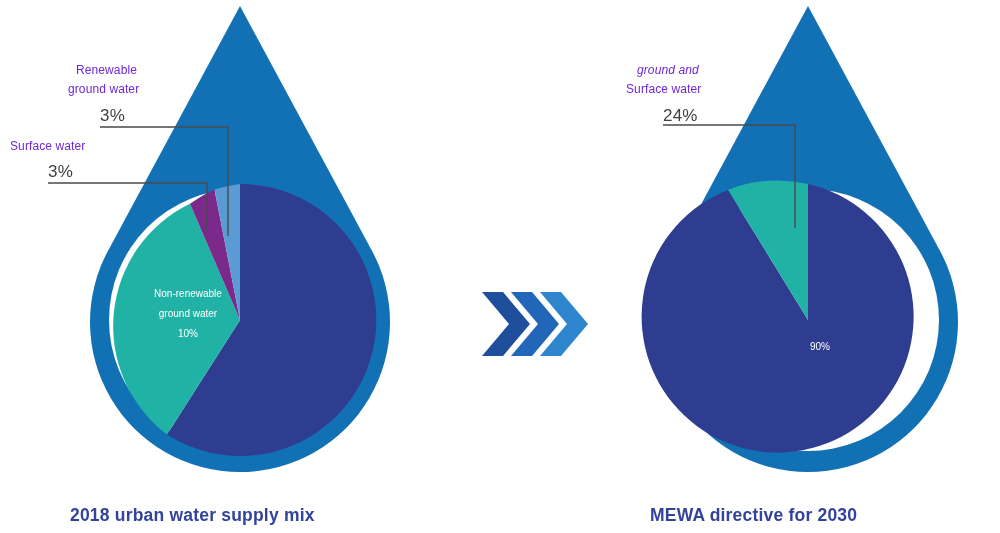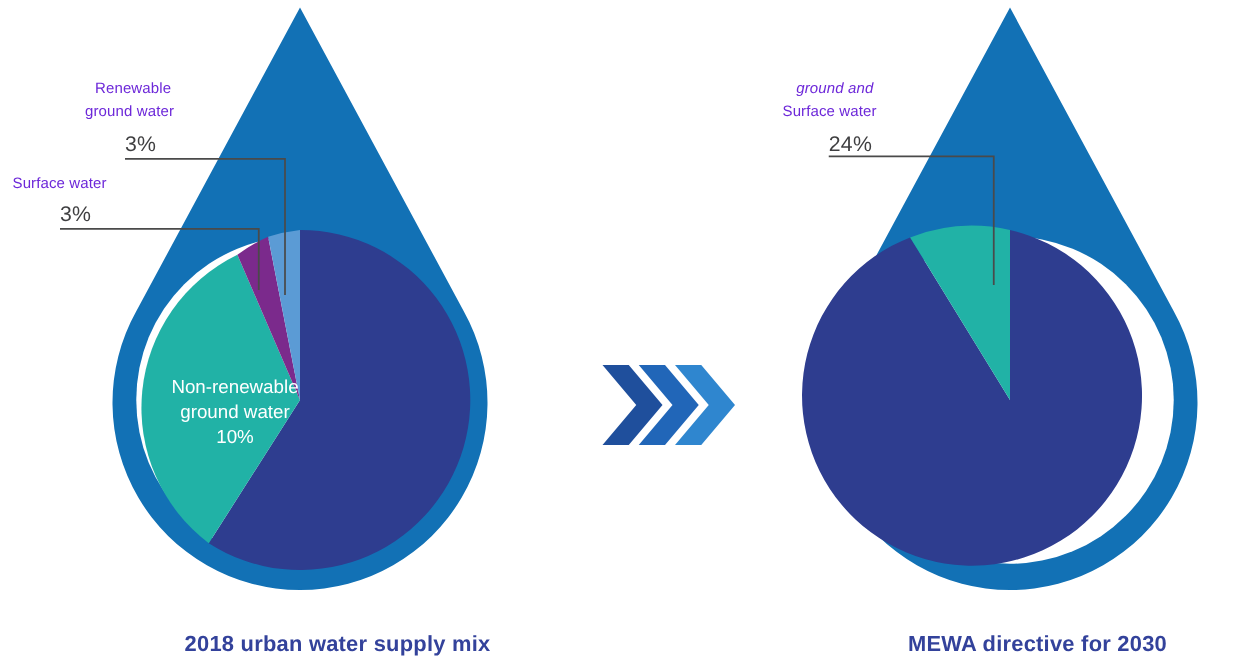--- a/index.html
+++ b/index.html
@@ -36,34 +36,33 @@
     position: absolute;
     color: #3f3f41;
     font-size: 17px;
     line-height: 19px;
     letter-spacing: 0.2px;
     white-space: nowrap;
   }
   .slice-lbl {
     position: absolute;
     color: #ffffff;
-    font-size: 15px;
+    font-size: 10px;
     line-height: 20px;
     text-align: center;
     white-space: nowrap;
-    margin-top: 16px;
   }
   .caption {
     position: absolute;
     color: #33429b;
     font-size: 17.5px;
     font-weight: bold;
     letter-spacing: 0.2px;
     white-space: nowrap;
-    text-align: center;
+    text-align: left;
   }
   .l-ren-1 { left: 76px;  top: 61px; }
   .l-ren-2 { left: 68px;  top: 80px; }
   .l-ren-p { left: 100px; top: 106px; }
   .l-sur-1 { left: 10px;  top: 137px; }
   .l-sur-p { left: 48px;  top: 162px; }
   .r-gs-1  { left: 637px; top: 61px; font-style: italic; }
   .r-gs-2  { left: 626px; top: 80px; }
   .r-gs-p  { left: 663px; top: 106px; }
   .s-nrgw  { left: 98px;  top: 284px; width: 180px; }
@@ -147,17 +146,18 @@
     <div>10%</div>
   </div>
 
   <div class="caption cap-left">2018 urban water supply mix</div>
 
   <div class="lbl r-gs-1">ground and</div>
   <div class="lbl r-gs-2">Surface water</div>
   <div class="lbl-pct r-gs-p">24%</div>
 
   <div class="slice-lbl s-desal">
+    <div>90%</div>
   </div>
 
   <div class="caption cap-right">MEWA directive for 2030</div>
 
 </div>
 
 </body></html>

